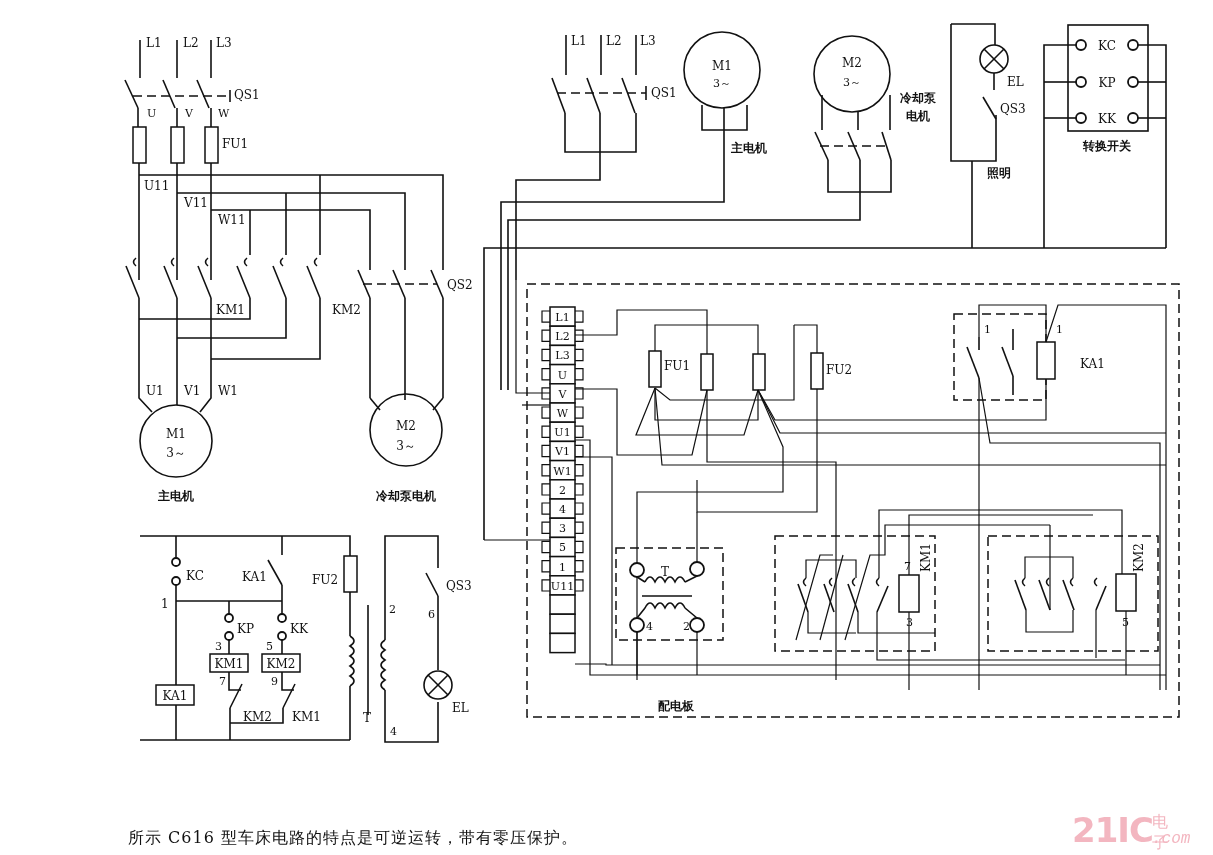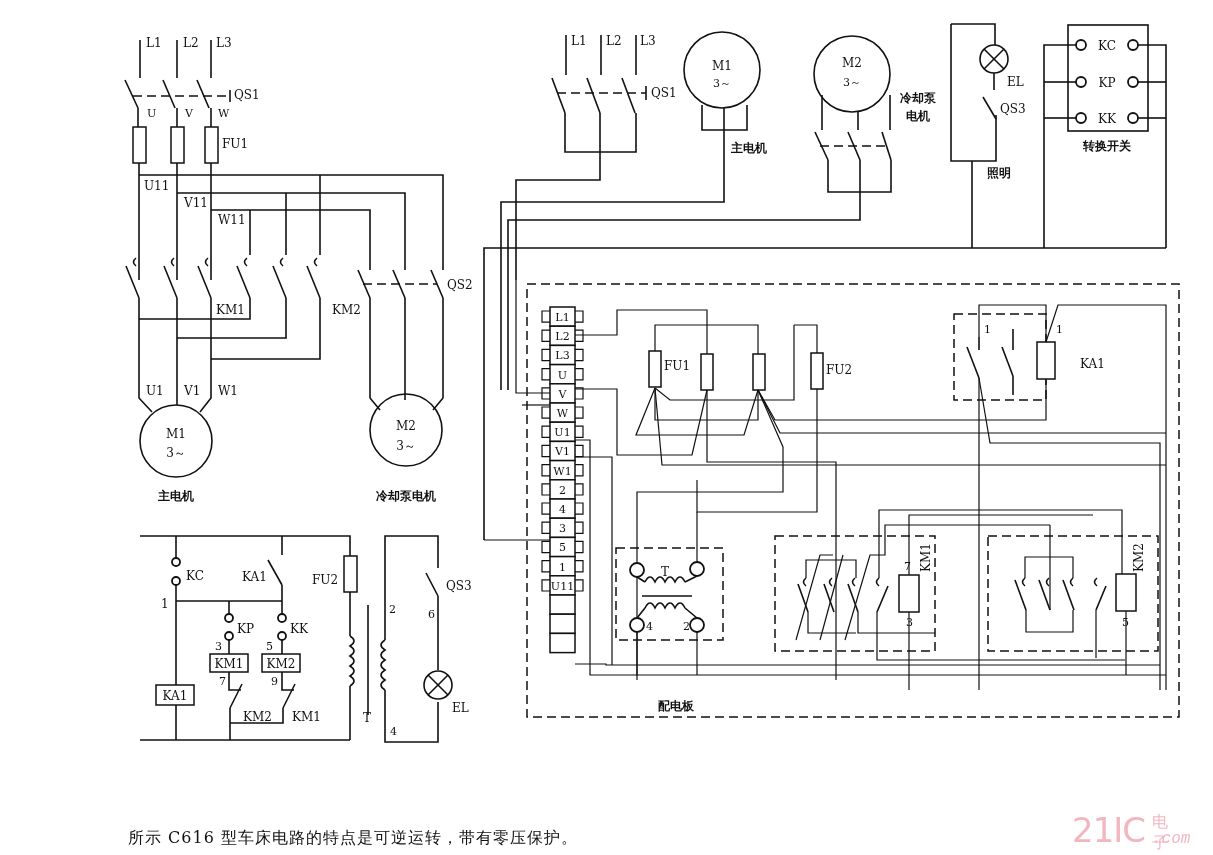--- a/index.html
+++ b/index.html
@@ -9,21 +9,21 @@
   .wt{stroke:#111;stroke-width:1.2;fill:none;}
   .d{stroke:#111;stroke-width:1.5;fill:none;stroke-dasharray:9 5;}
   .box{stroke:#111;stroke-width:1.5;fill:#fff;}
   .term{stroke:#111;stroke-width:1.8;fill:#fff;}
   text{font-family:"DejaVu Serif",serif;fill:#111;}
   .lbl{font-size:12px;}
   .sm{font-size:11px;}
   .cn{font-family:"DejaVu Sans",sans-serif;font-size:12px;font-weight:bold;}
   #caption{position:absolute;left:128px;top:828px;font-family:"DejaVu Serif",serif;font-size:16px;letter-spacing:1px;color:#111;}
   #wm{position:absolute;left:1072px;top:810px;font-family:"DejaVu Sans",sans-serif;color:#f3b6c0;}
-  #wm .big{font-size:34px;font-weight:normal;letter-spacing:-1px;}
+  #wm .big{font-size:34px;font-weight:bold;letter-spacing:-1px;}
   #wm .cnw{position:absolute;left:80px;top:2px;font-size:16px;}
   #wm .com{position:absolute;left:80px;top:20px;font-size:16px;font-style:italic;font-family:Liberation Mono, monospace;}
 </style>
 </head>
 <body>
 
 <svg width="1213" height="855" viewBox="0 0 1213 855">
 
   <g>
 

